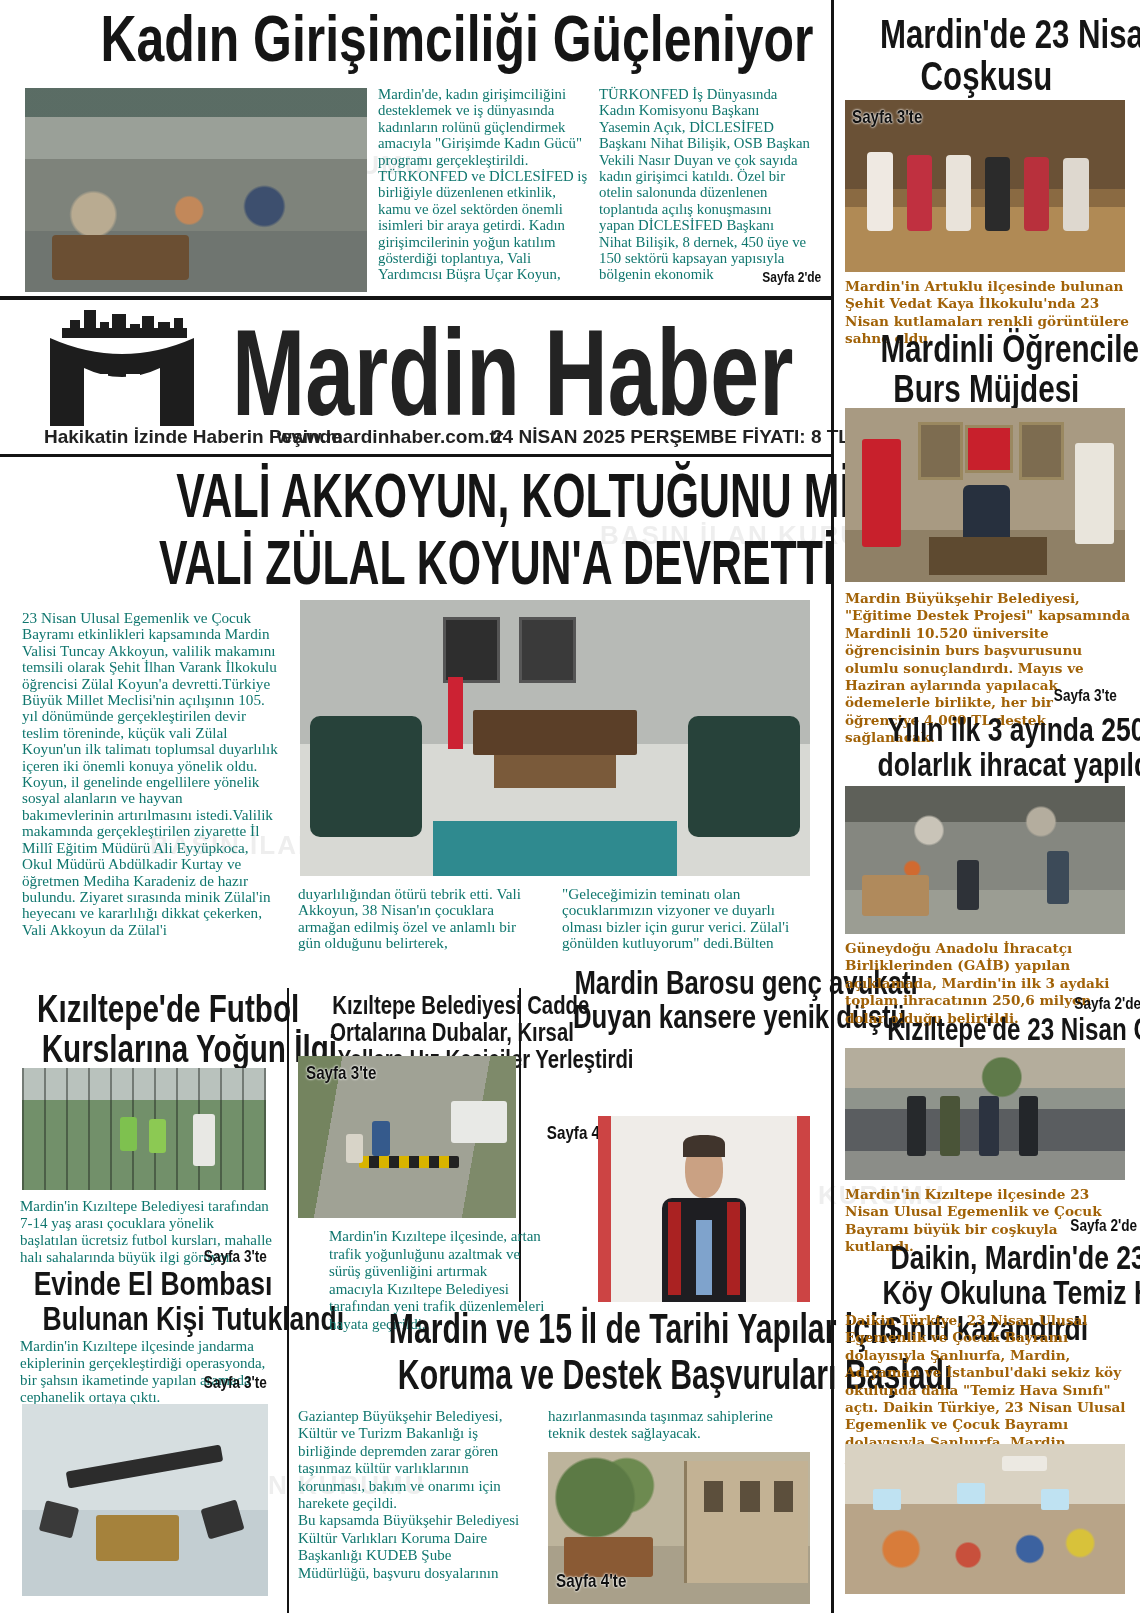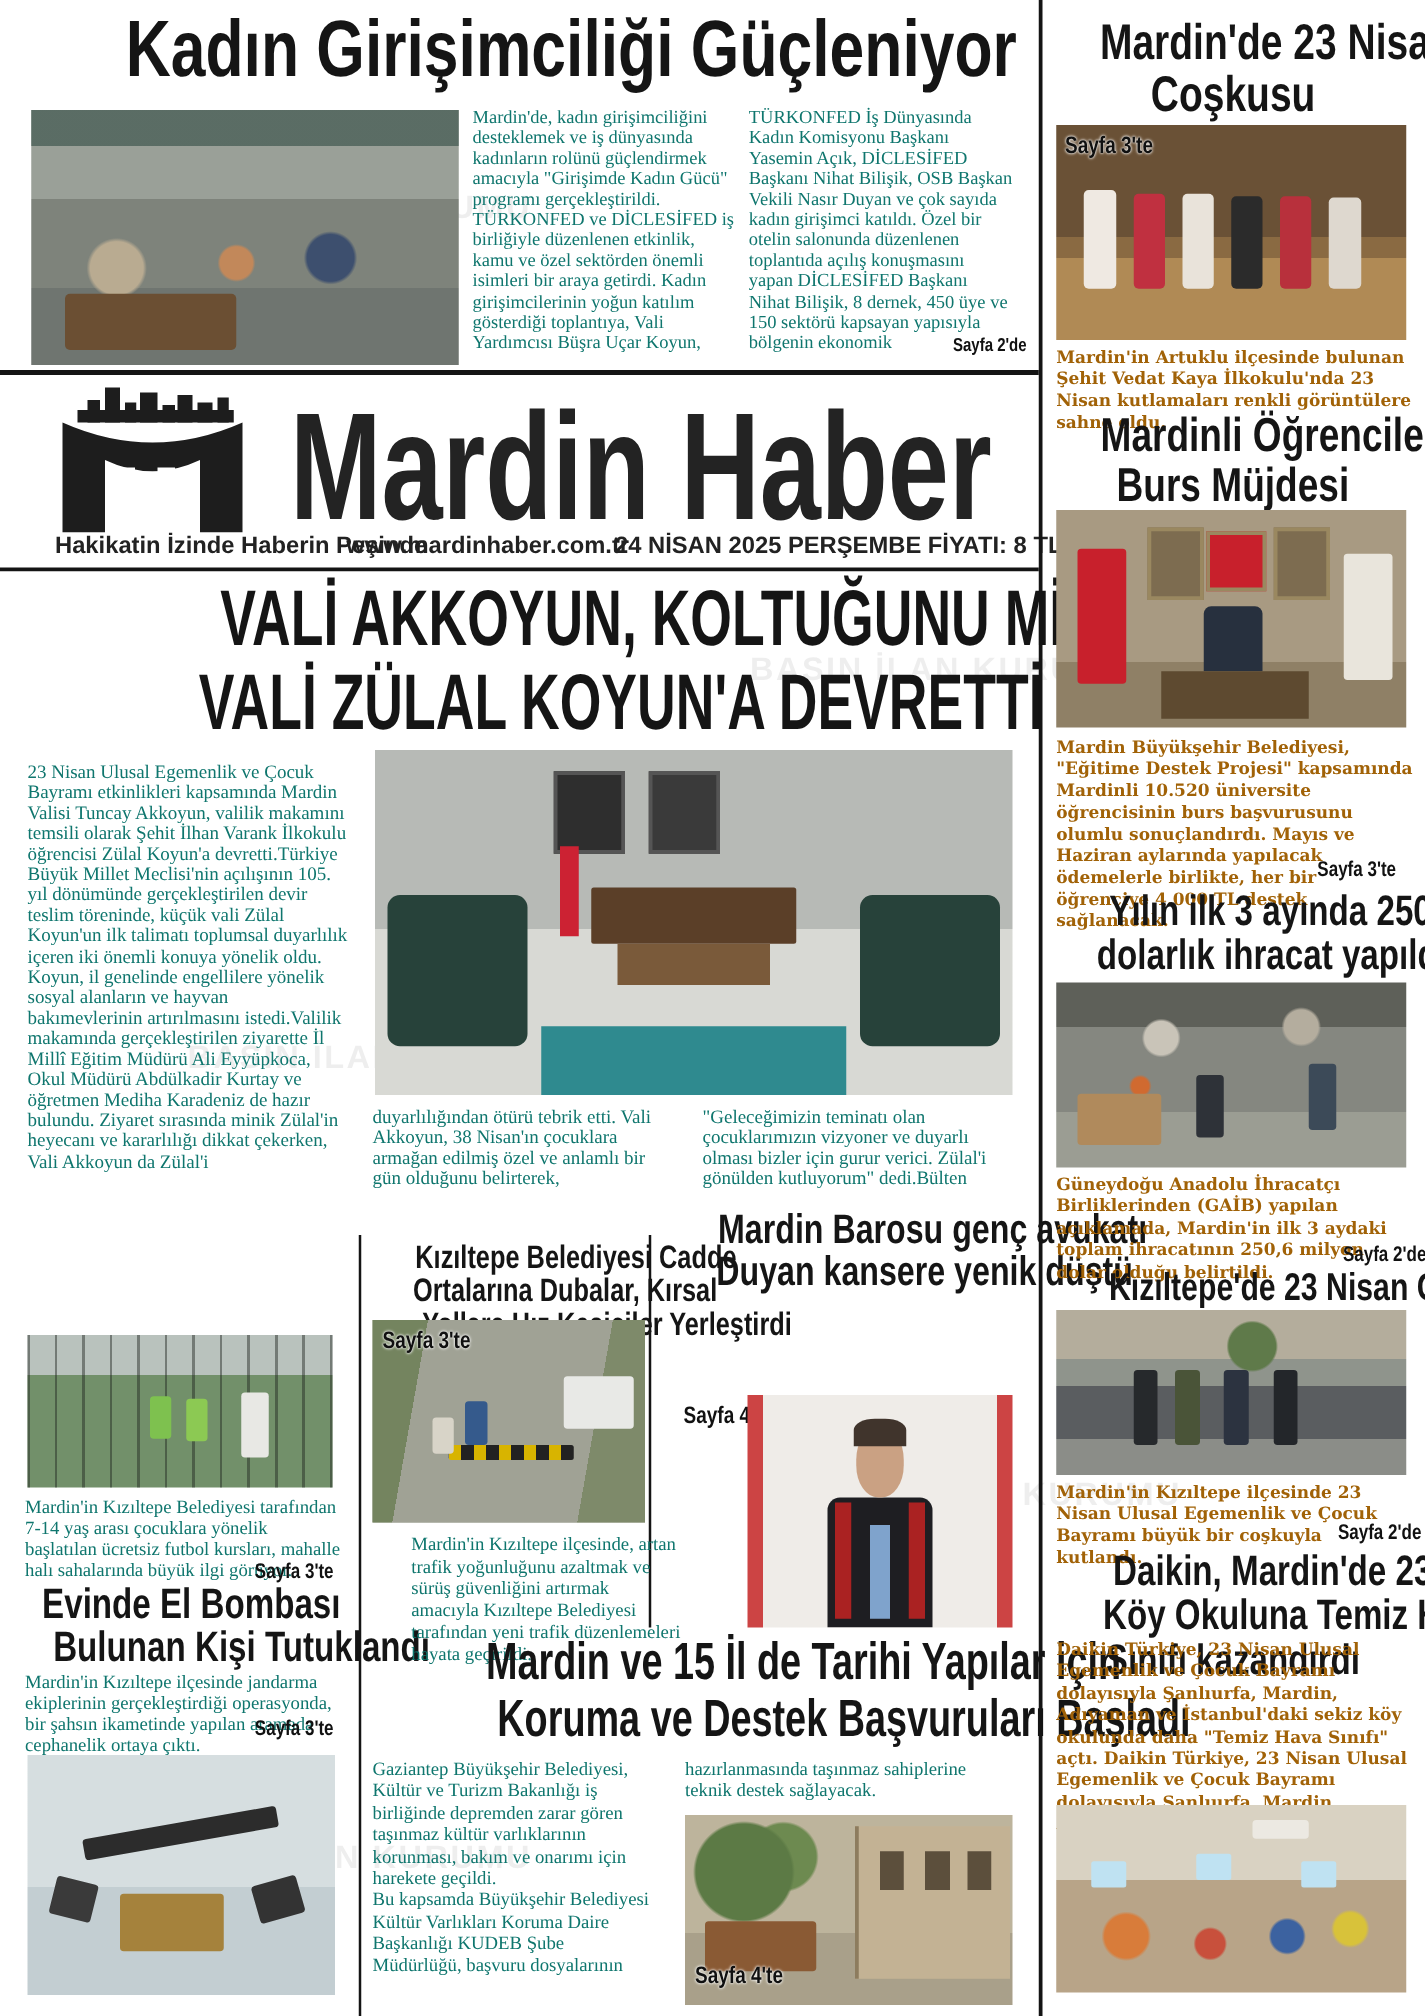--- a/index.html
+++ b/index.html
@@ -115,20 +115,24 @@
     <div class="deco" style="left:26%;top:80%;width:48%;height:20%;background:#2f8a8f;"></div>
     <div class="deco" style="left:38%;top:56%;width:24%;height:12%;background:#7a5a3a;"></div>
   </div>
 
   <div class="abs body" style="left:298px;top:886px;width:232px;font-size:15.2px;">duyarlılığından ötürü tebrik etti. Vali Akkoyun, 38 Nisan'ın çocuklara armağan edilmiş özel ve anlamlı bir gün olduğunu belirterek,</div>
   <div class="abs body" style="left:562px;top:886px;width:248px;font-size:15.2px;">"Geleceğimizin teminatı olan çocuklarımızın vizyoner ve duyarlı olması bizler için gurur verici. Zülal'i gönülden kutluyorum" dedi.Bülten</div>
 
   <div class="rule" style="left:287px;top:988px;width:2px;height:625px;"></div>
   <div class="rule" style="left:519px;top:988px;width:2px;height:314px;"></div>
 
+  <div class="abs hl" style="left:0;top:990px;width:286px;font-size:38px;">
+    <span class="cond">Kızıltepe'de Futbol</span><br>
+    <span class="cond">Kurslarına Yoğun İlgi</span>
+  </div>
   <div class="photo" style="left:22px;top:1068px;width:244px;height:122px;
        background:
          repeating-linear-gradient(90deg, rgba(30,35,30,.45) 0 2px, transparent 2px 22px),
          linear-gradient(180deg,#b9c2bd 0 26%,#72906a 26% 100%);">
     <div class="deco" style="left:70%;top:38%;width:9%;height:42%;background:#e8e8e4;border-radius:3px;"></div>
     <div class="deco" style="left:40%;top:40%;width:7%;height:28%;background:#7ec14f;border-radius:3px;"></div>
     <div class="deco" style="left:52%;top:42%;width:7%;height:28%;background:#8cc953;border-radius:3px;"></div>
   </div>
   <div class="abs body" style="left:20px;top:1198px;width:252px;font-size:15px;line-height:17px;">Mardin'in Kızıltepe Belediyesi tarafından 7-14 yaş arası çocuklara yönelik başlatılan ücretsiz futbol kursları, mahalle halı sahalarında büyük ilgi görüyor.</div>
   <div class="abs" style="left:196px;top:1247px;">

